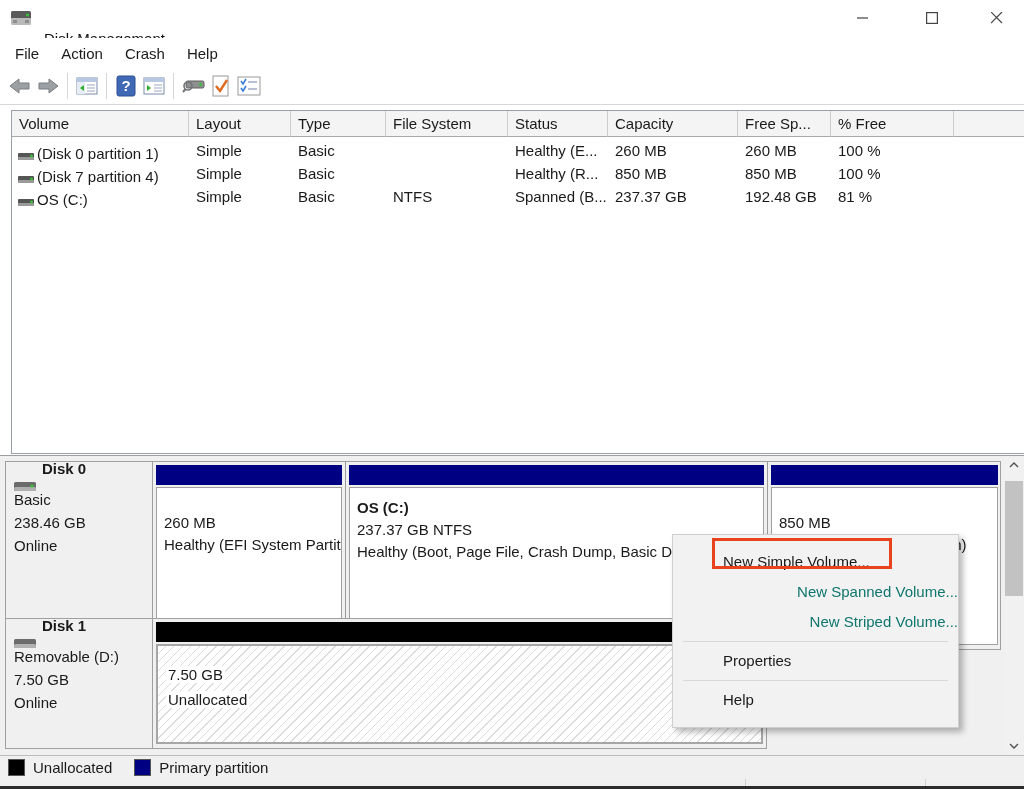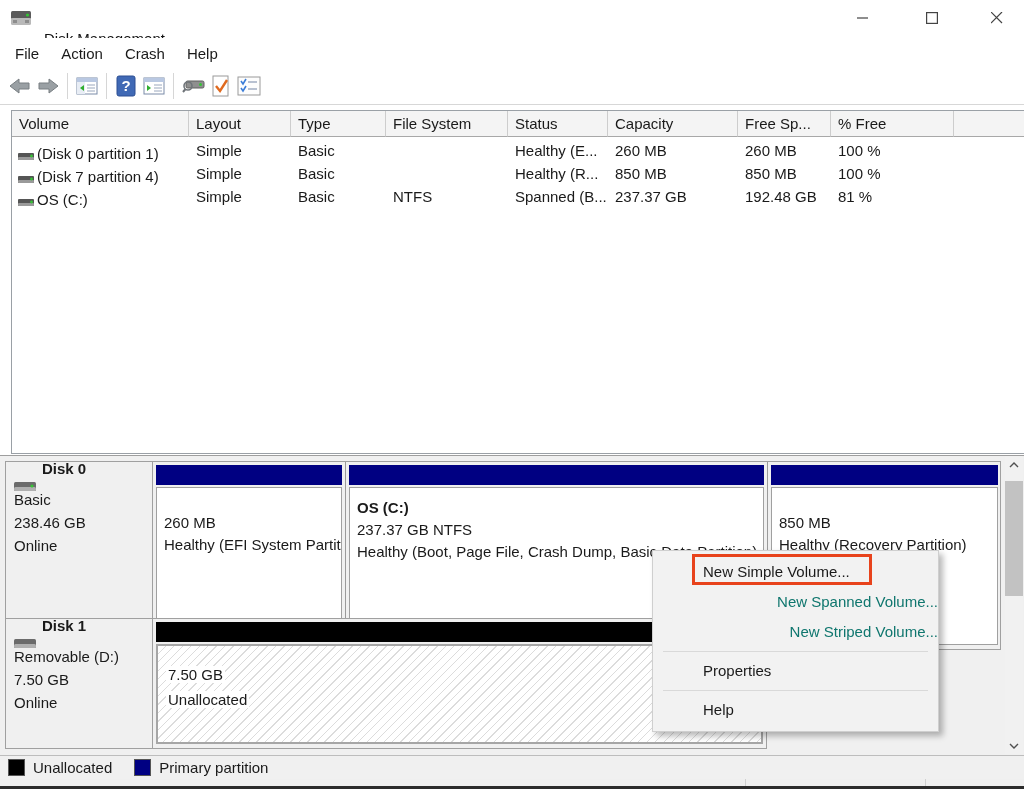--- a/index.html
+++ b/index.html
@@ -54,21 +54,21 @@
   .unalloc-body .t { font-size:15px; line-height:25px; white-space:nowrap; }
   .unalloc-body .t span { background:#fff; padding:0 2px; }
 
   
   .vscroll { position:absolute; left:1005px; top:0; width:18px; height:298px; background:#f1f1f1; }
   .vs-btn { position:absolute; left:0; width:18px; height:17px; background:#f1f1f1; border:none; cursor:pointer; display:flex; align-items:center; justify-content:center; }
   .vs-up { top:0; } .vs-down { bottom:0; }
   .vs-thumb { position:absolute; left:0; top:25px; width:18px; height:115px; background:#c2c2c2; cursor:pointer; }
 
   
-  .cmenu { position:absolute; left:652px; top:534px; width:287px; background:#f2f2f2; border:1px solid #cfcfcf; box-shadow:4px 4px 6px rgba(0,0,0,0.28); padding:6px 0; z-index:50;margin-top:16px; }
+  .cmenu { position:absolute; left:672px; top:534px; width:287px; background:#f2f2f2; border:1px solid #cfcfcf; box-shadow:4px 4px 6px rgba(0,0,0,0.28); padding:12px 0; z-index:50; }
   .cm-item { height:30px; line-height:30px; padding-left:50px; font-size:15px; color:#1a1a1a; white-space:nowrap; cursor:pointer; }
   .cm-item.disabled { color:#0f766e; cursor:default;text-align:right; }
   .cm-sep { height:9px; position:relative; }
   .cm-sep::after { content:""; position:absolute; left:10px; right:10px; top:4px; height:1px; background:#d9d9d9; }
   .annotation-box { position:absolute; left:39px; top:3px; width:180px; height:31px; border:3px solid #e8431c; z-index:60; pointer-events:none; }
 
   
   .legend { position:absolute; left:0; top:755px; width:1024px; height:24px; background:#f0f0f0; border-top:1px solid #bdbdbd; display:flex; align-items:center; padding-left:8px; gap:8px; }
   .swatch { width:17px; height:17px; border:1px solid #555; }
   .legend .llabel { font-size:15px; margin-right:14px; }

